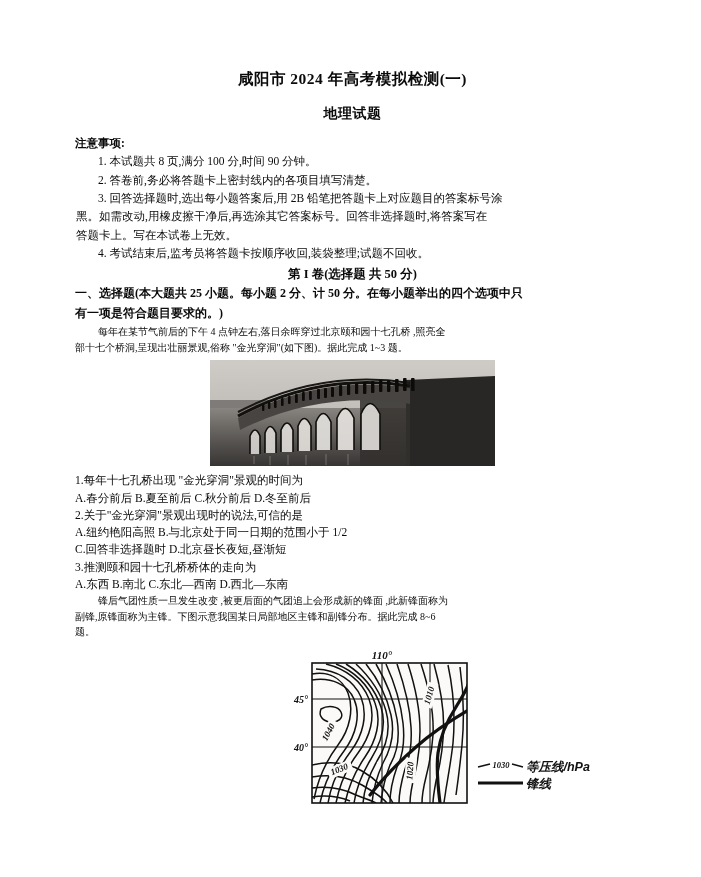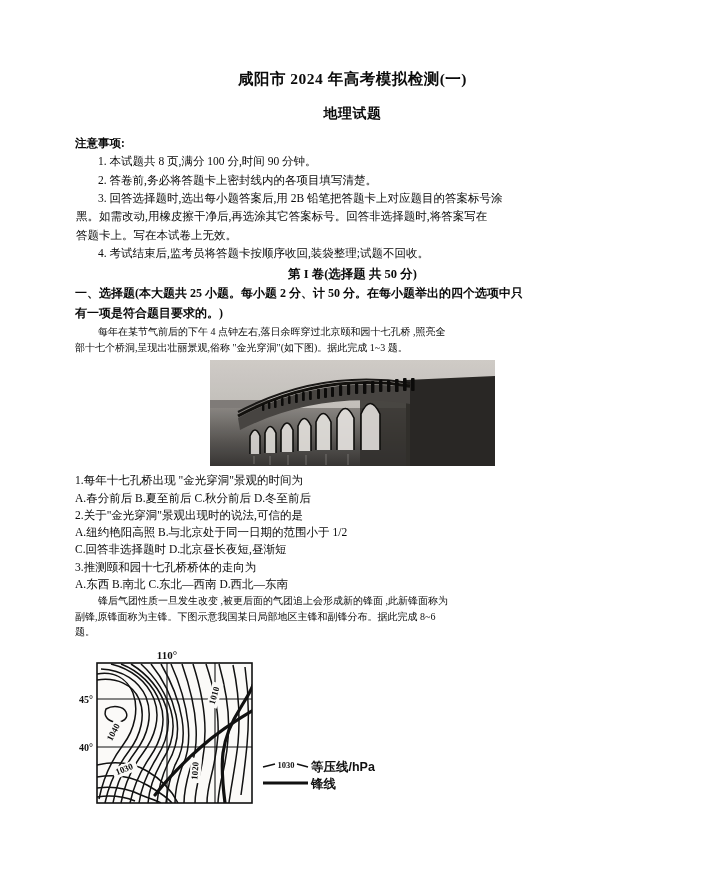--- a/index.html
+++ b/index.html
@@ -114,21 +114,22 @@
     position: relative;
     overflow: hidden;
     background: #cfcbc6;
   }
   .photo svg { display: block; }
 
   
   .figure-wrap {
     margin: 7px 0 0 0;
     display: flex;
-    justify-content: flex-start;
+    justify-content: flex-end;
+    font-style: italic;
   }
   .figure {
     position: relative;
     width: 340px;
     height: 175px;
   }
   .figure svg { display: block; }
 </style>
 </head>
 <body>

